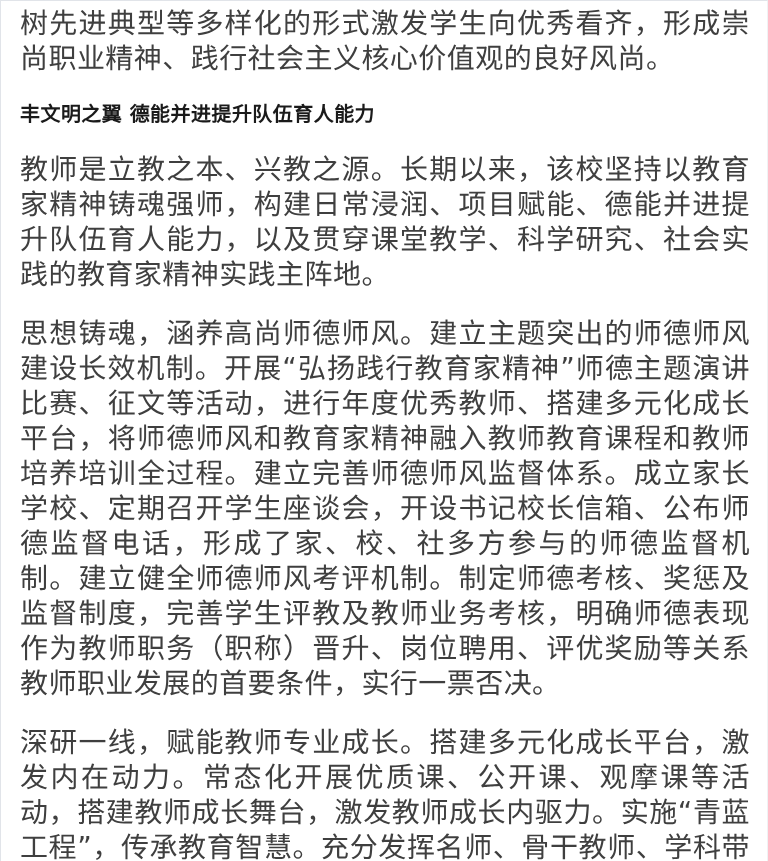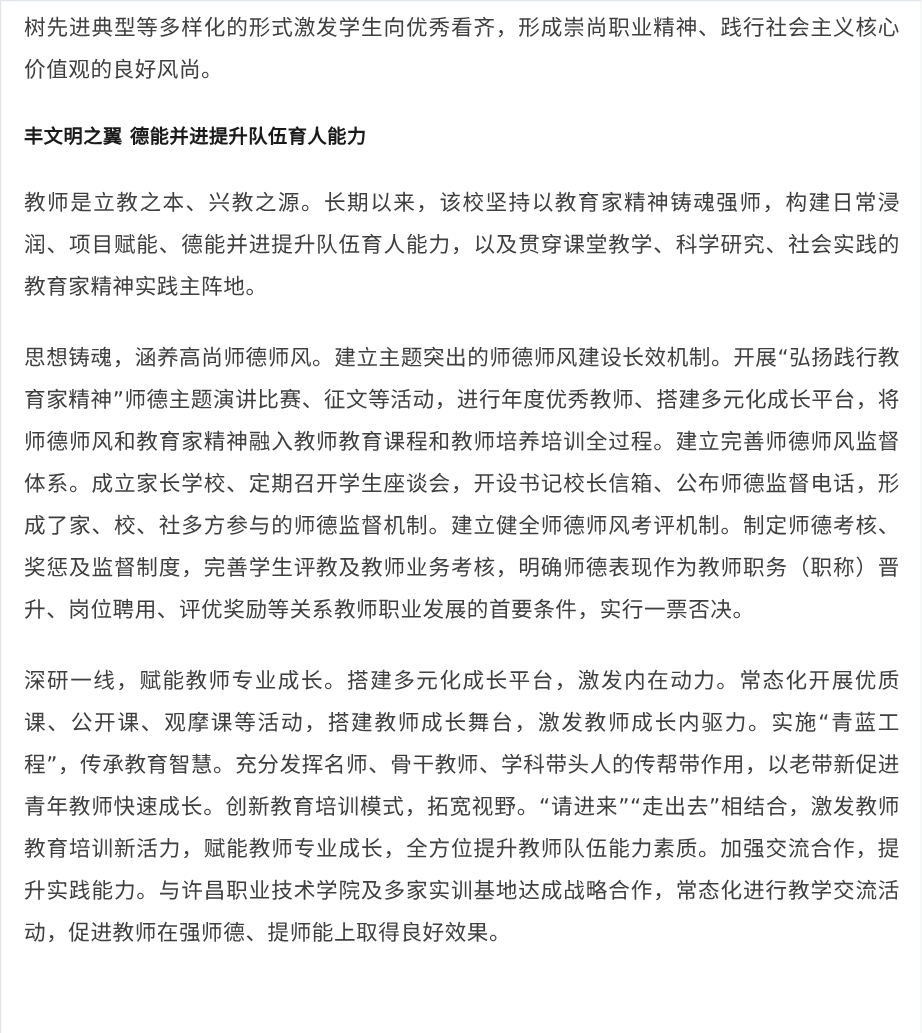--- a/index.html
+++ b/index.html
@@ -18,31 +18,31 @@
     width: 768px;
     min-height: 861px;
     background: var(--page-bg, #ffffff);
     border-left: 1px solid var(--edge-color, #e1e4e9);
     border-top: 1px solid var(--edge-color, #e1e4e9);
     border-right: 1px solid var(--edge-faint, #f0f2f4);
     padding: 5px 17px 0 19px;
   }
   .body-text {
     margin: 0 0 24px 0;
-    font-size: 18px;
+    font-size: 28px;
     line-height: 35px;
     letter-spacing: 0.45px;
     color: var(--text-color, #3f3f3f);
     text-align: justify;
     text-justify: inter-character;
     word-break: break-all;
   }
   .section-heading {
     margin: 0 0 24px 0;
-    font-size: 16px;
+    font-size: 20px;
     line-height: 28px;
     font-weight: 700;
     letter-spacing: 0.45px;
     color: var(--heading-color, #1a1a1a);
   }
 </style>
 </head>
 <body>
 
 <div class="page">

